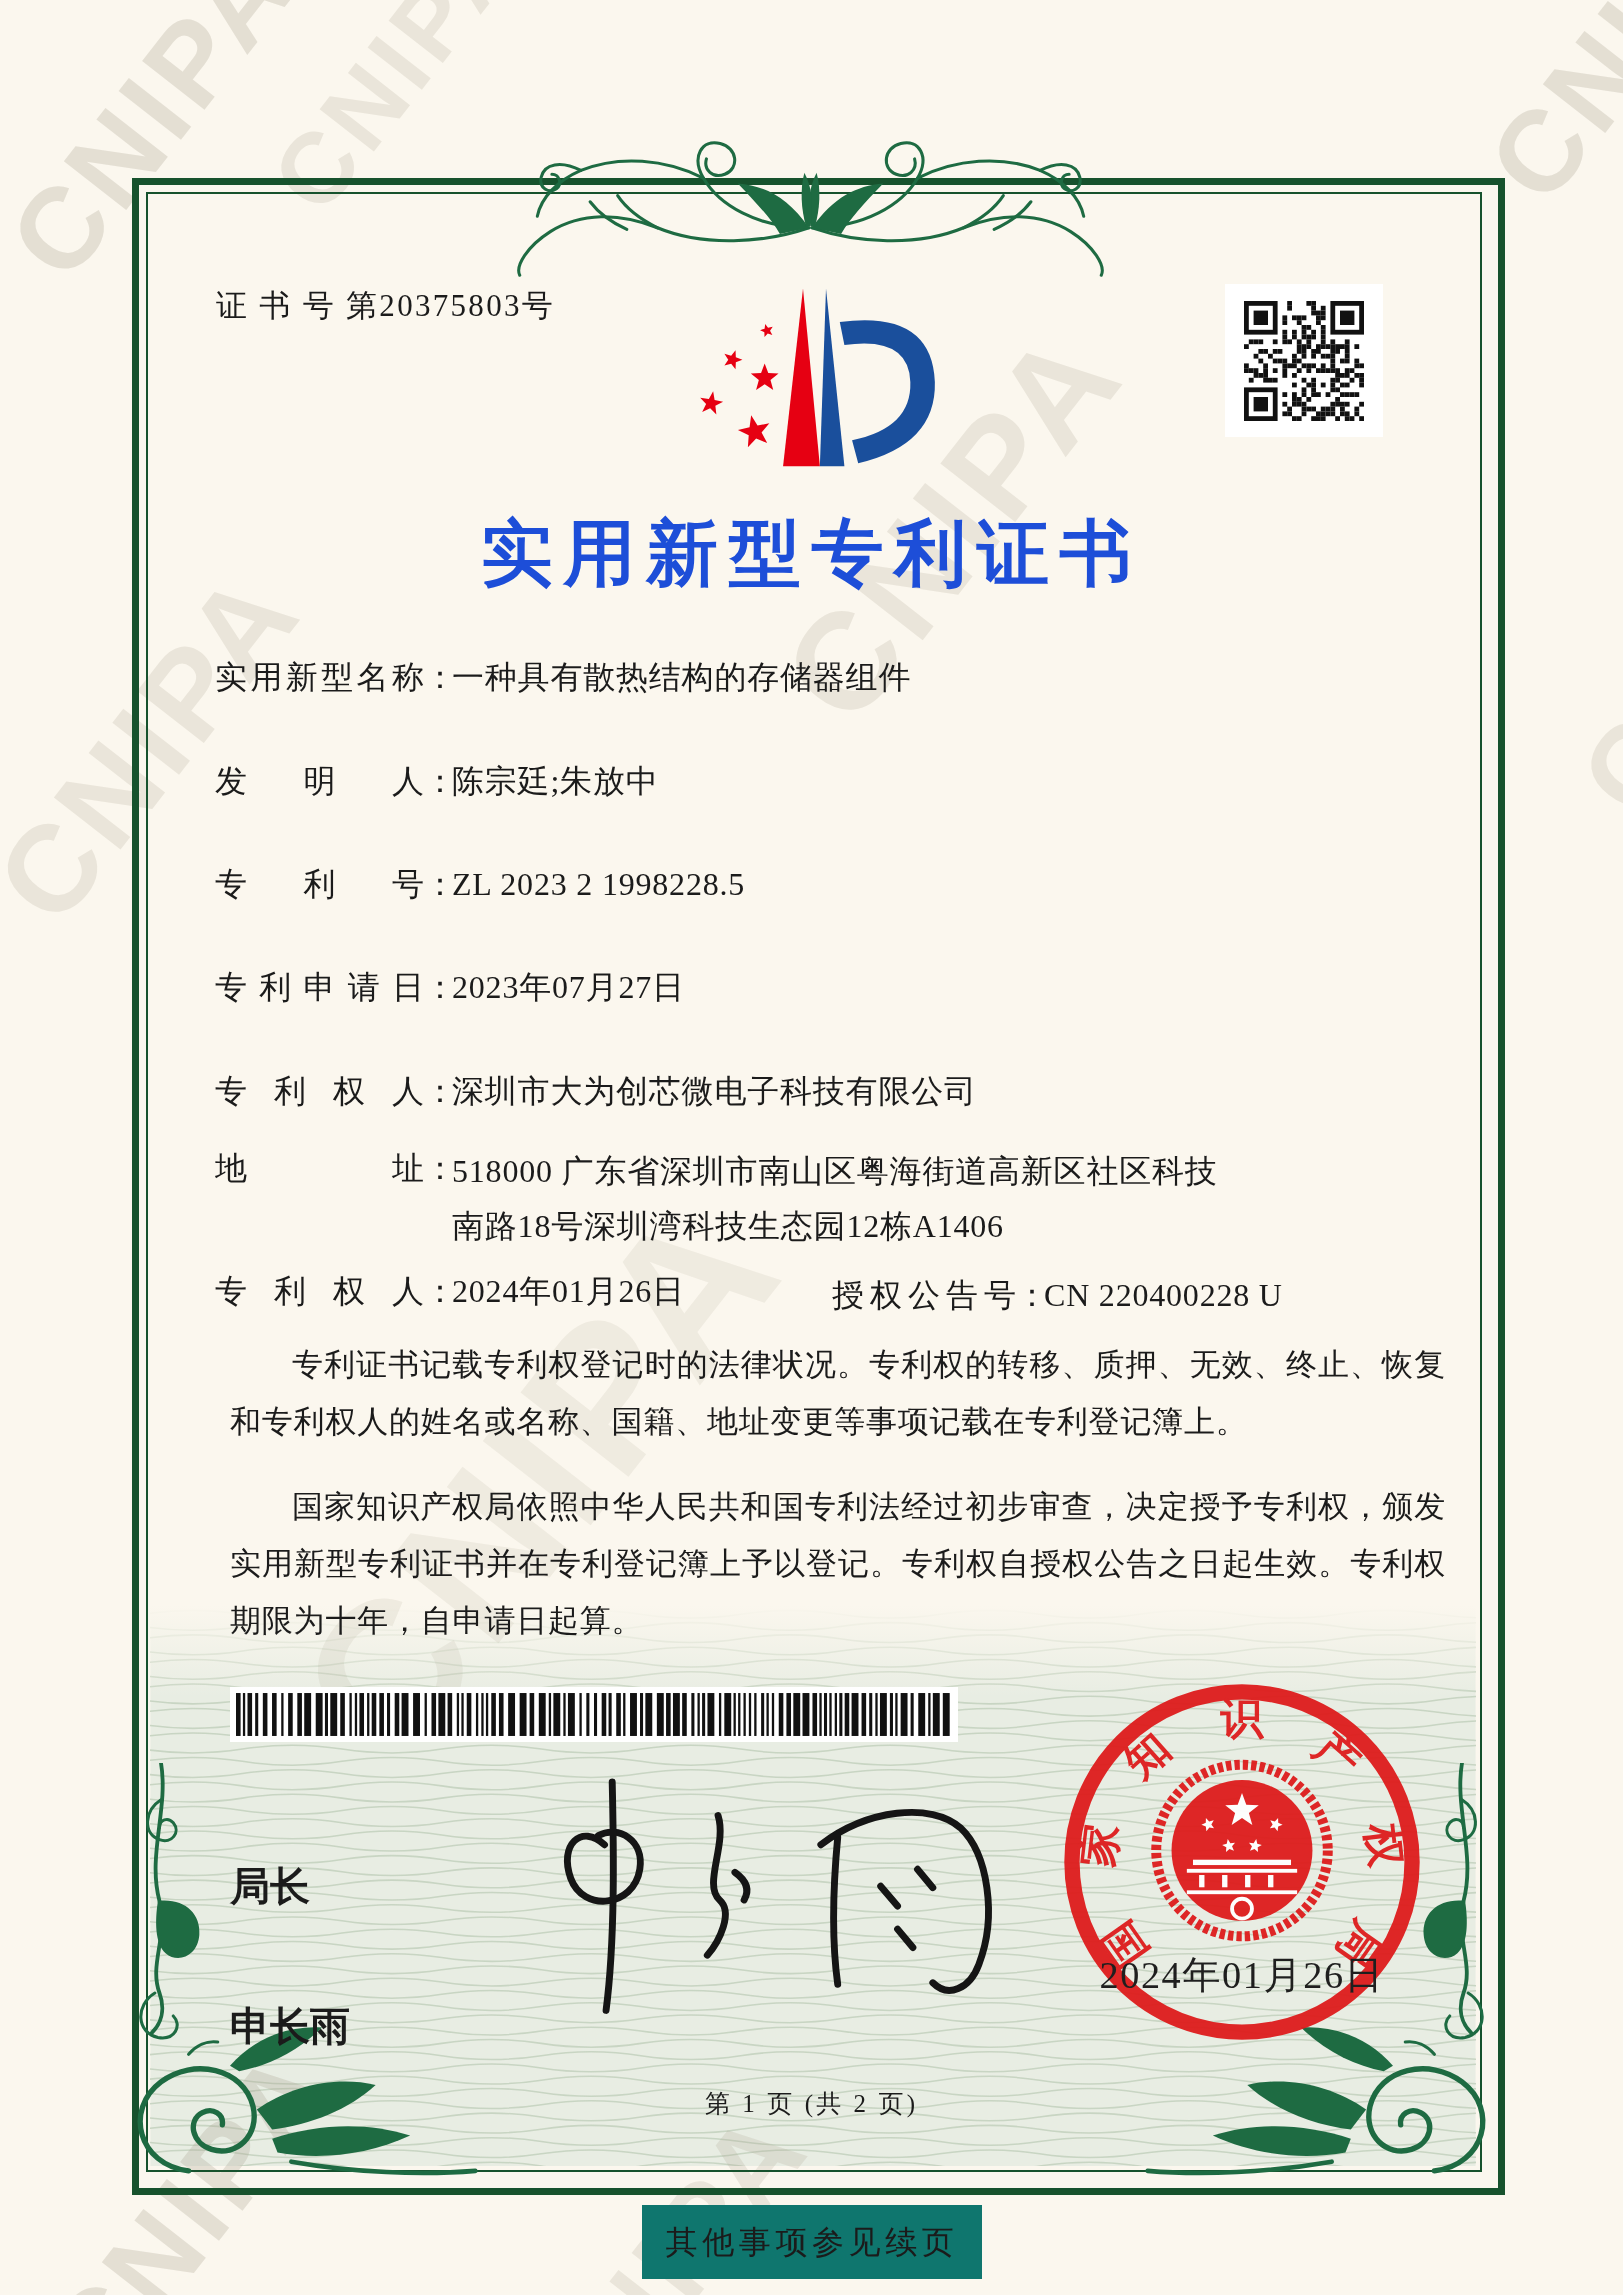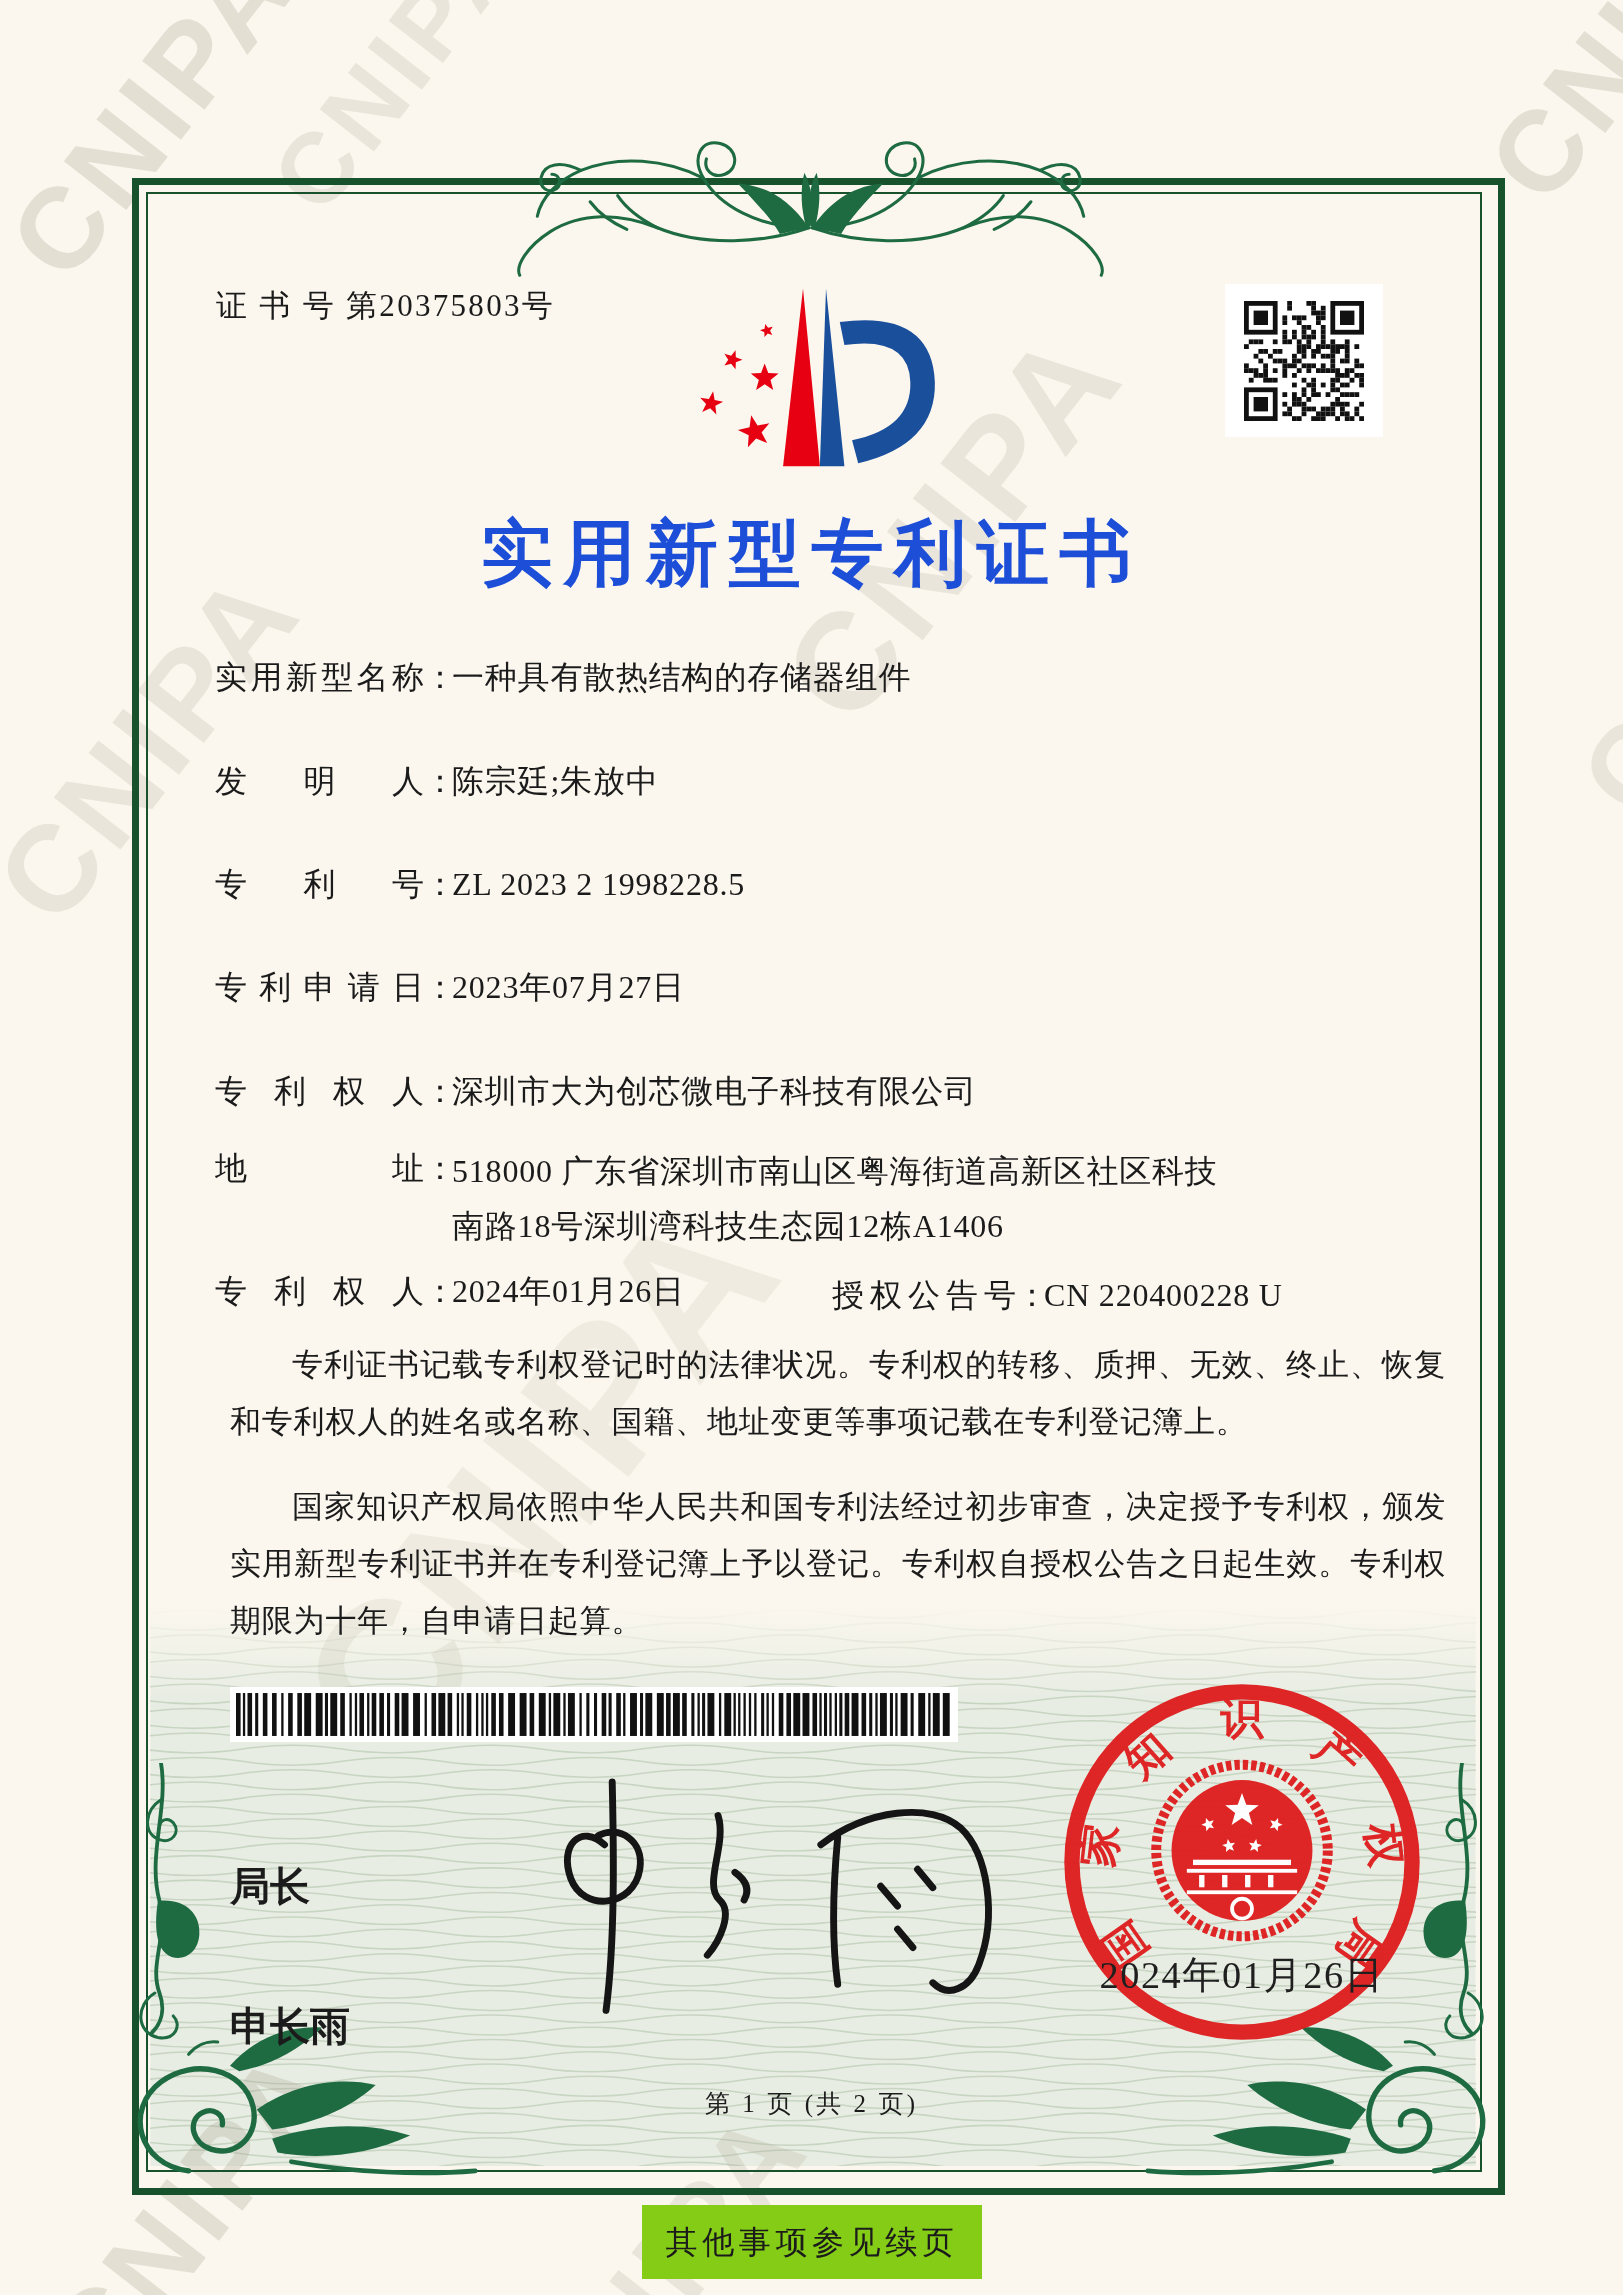--- a/index.html
+++ b/index.html
@@ -44,21 +44,21 @@
   .signer-name{position:absolute;left:230px;top:1967px;font:700 40px "Liberation Sans","DejaVu Sans",sans-serif;z-index:4;margin-top:32px;}
   #signature{position:absolute;left:491px;top:1771px;z-index:5;}
   
   #seal{position:absolute;left:1062px;top:1682px;z-index:6;opacity:.95;}
   
   #orn-top{position:absolute;left:504px;top:113px;z-index:3;}
   #orn-bl{position:absolute;left:115px;top:1763px;z-index:3;}
   #orn-br{position:absolute;left:1140px;top:1763px;z-index:3;}
   
   .page-num{position:absolute;left:0;top:2087px;width:100%;text-align:center;font-size:25px;letter-spacing:3.1px;z-index:4;}
-  .cont-box{position:absolute;left:642px;top:2205px;width:340px;height:74px;background:#84cc16;
+  .cont-box{position:absolute;left:642px;top:2205px;width:340px;height:74px;background:#0f766e;
             text-align:center;line-height:74px;font-size:32px;letter-spacing:4.6px;z-index:4;}
 </style>
 </head>
 <body>
 
 <div class="page">
 
   <div class="wm" style="left:-38px;top:46px;font-size:115px;color:rgba(168,160,142,0.28)">CNIPA</div>
   <div class="wm" style="left:230px;top:7.7px;font-size:100px;">CNIPA</div>
   <div class="wm" style="left:1441px;top:-31px;font-size:115px;color:rgba(168,160,142,0.28)">CNIPA</div>

